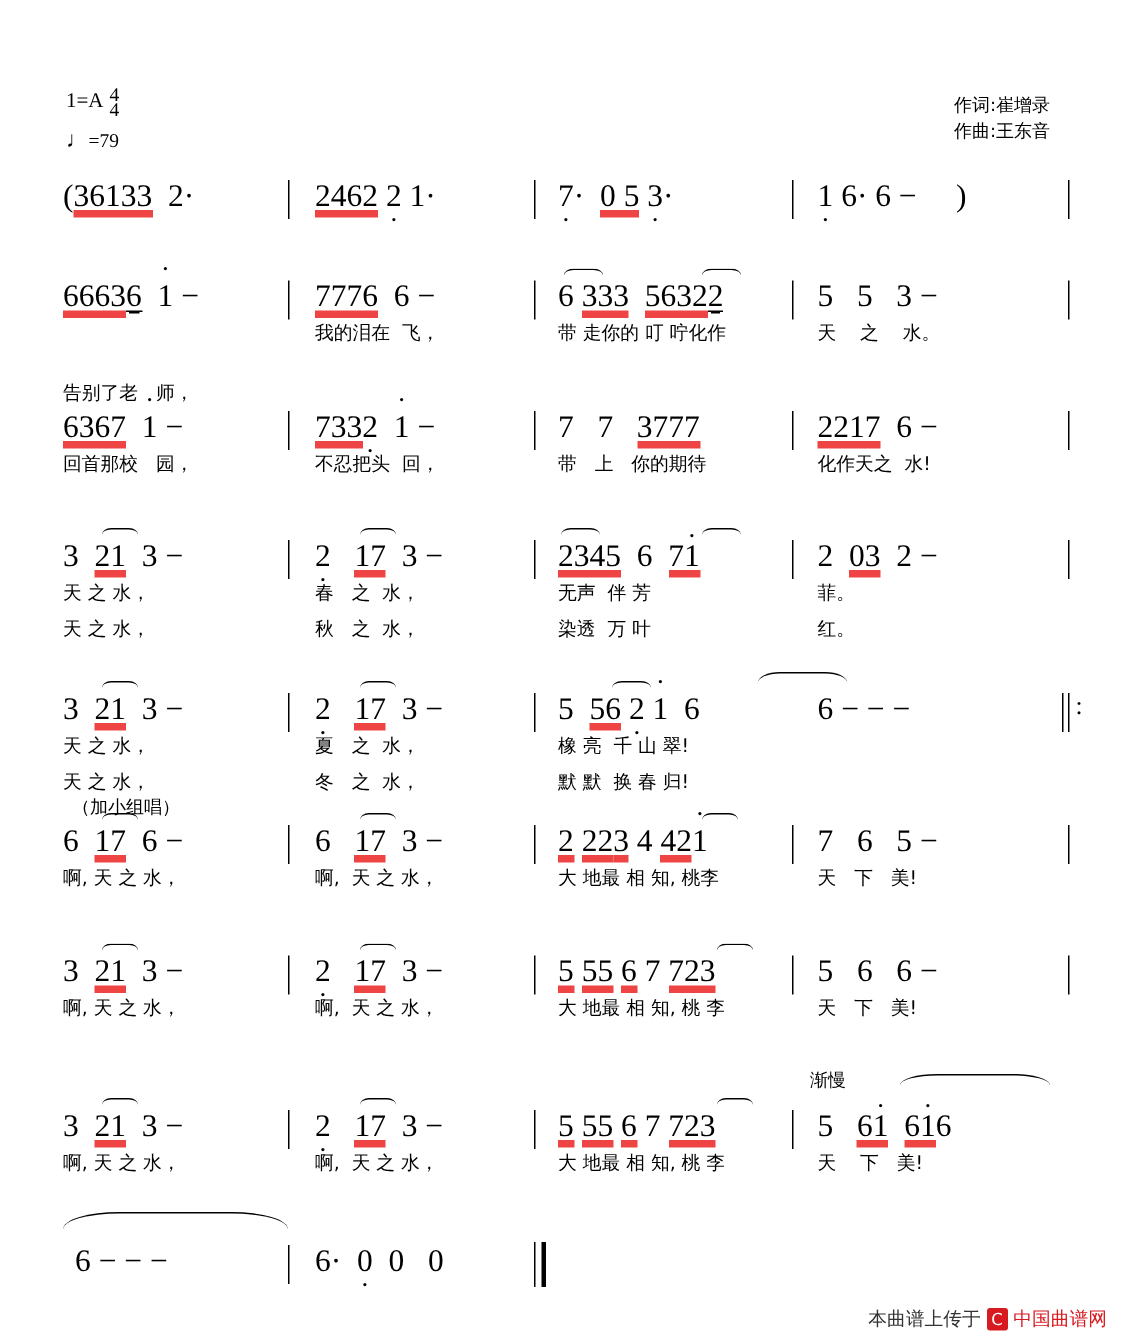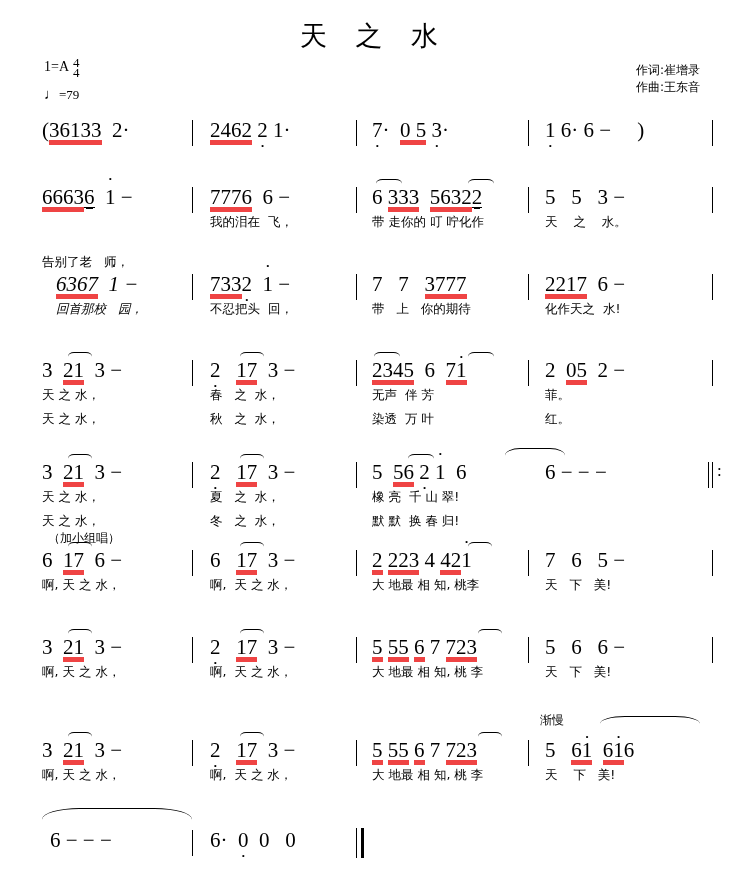--- a/index.html
+++ b/index.html
@@ -115,21 +115,20 @@
     border-top:1.4px solid #000;
     border-radius:50%/100%;
     height:14px;
   }
 </style>
 </head>
 <body>
 
 <div class="sheet">
 
-  <div class="title">天 之 水</div>
 
   <div class="keysig">
     <span>1=A</span><span class="frac">
       <span>4</span>
       <span>4</span>
     </span>
   </div>
   <div class="tempo">
     <span class="note">♩</span><span>=79</span>
   </div>
@@ -177,21 +176,21 @@
     </div>
     <div class="barline" style="left:528px;top:2px;height:26px;"></div>
     <div class="measure" style="left:545px;top:0;">
       <div class="notes">5&nbsp;&nbsp; 5&nbsp;&nbsp; 3 −</div>
       <div class="lyric" style="left:0;top:29px;">天    之    水。</div>
     </div>
     <div class="barline" style="left:712px;top:2px;height:26px;"></div>
   </div>
 
   <div class="row" style="top:272px;">
-    <div class="measure" style="left:56px;top:0;font-style:italic;">
+    <div class="measure" style="left:42px;top:0;">
       <div class="notes"><span class="underline-note">6367</span>&nbsp; <span class="dot-above">1</span> −</div>
       <div class="lyric" style="left:0;top:29px;">回首那校   园，</div>
     </div>
     <div class="barline" style="left:192px;top:2px;height:26px;"></div>
     <div class="measure" style="left:210px;top:0;">
       <div class="notes"><span class="underline-note">733</span><span class="dot-below">2</span>&nbsp; <span class="dot-above">1</span> −</div>
       <div class="lyric" style="left:0;top:29px;">不忍把头  回，</div>
     </div>
     <div class="barline" style="left:356px;top:2px;height:26px;"></div>
     <div class="measure" style="left:372px;top:0;">
@@ -223,21 +222,21 @@
     <div class="barline" style="left:356px;top:2px;height:26px;"></div>
     <div class="measure" style="left:372px;top:0;">
       <div class="tie" style="left:2px;top:-6px;width:26px;"></div>
       <div class="tie" style="left:96px;top:-6px;width:26px;"></div>
       <div class="notes"><span class="underline-note">2345</span>&nbsp; 6&nbsp; <span class="underline-note">7<span class="dot-above">1</span></span></div>
       <div class="lyric" style="left:0;top:29px;">无声  伴 芳</div>
       <div class="lyric" style="left:0;top:53px;">染透  万 叶</div>
     </div>
     <div class="barline" style="left:528px;top:2px;height:26px;"></div>
     <div class="measure" style="left:545px;top:0;">
-      <div class="notes">2&nbsp; <span class="underline-note">05</span>&nbsp; 2 −</div>
+      <div class="notes">2&nbsp; <span class="underline-note">03</span>&nbsp; 2 −</div>
       <div class="lyric" style="left:0;top:29px;">菲。</div>
       <div class="lyric" style="left:0;top:53px;">红。</div>
     </div>
     <div class="barline" style="left:712px;top:2px;height:26px;"></div>
   </div>
 
   <div class="row" style="top:460px;">
     <div class="measure" style="left:42px;top:0;">
       <div class="tie" style="left:26px;top:-6px;width:24px;"></div>
       <div class="notes">3&nbsp; <span class="underline-note">21</span>&nbsp; 3 −</div>
@@ -355,14 +354,19 @@
       <div class="notes">6 − − −</div>
     </div>
     <div class="barline" style="left:192px;top:2px;height:26px;"></div>
     <div class="measure" style="left:210px;top:0;">
       <div class="notes">6·&nbsp; <span class="dot-below">0</span>&nbsp; 0&nbsp;&nbsp; 0</div>
     </div>
     <div class="barline" style="left:356px;top:0;height:30px;"></div>
     <div class="barline" style="left:361px;top:0;height:30px;width:3px;"></div>
   </div>
 
+  <div class="footer">
+    <span>本曲谱上传于</span>
+    <span class="logo">C</span>
+    <span class="site">中国曲谱网</span>
+  </div>
 
 </div>
 
 </body></html>

